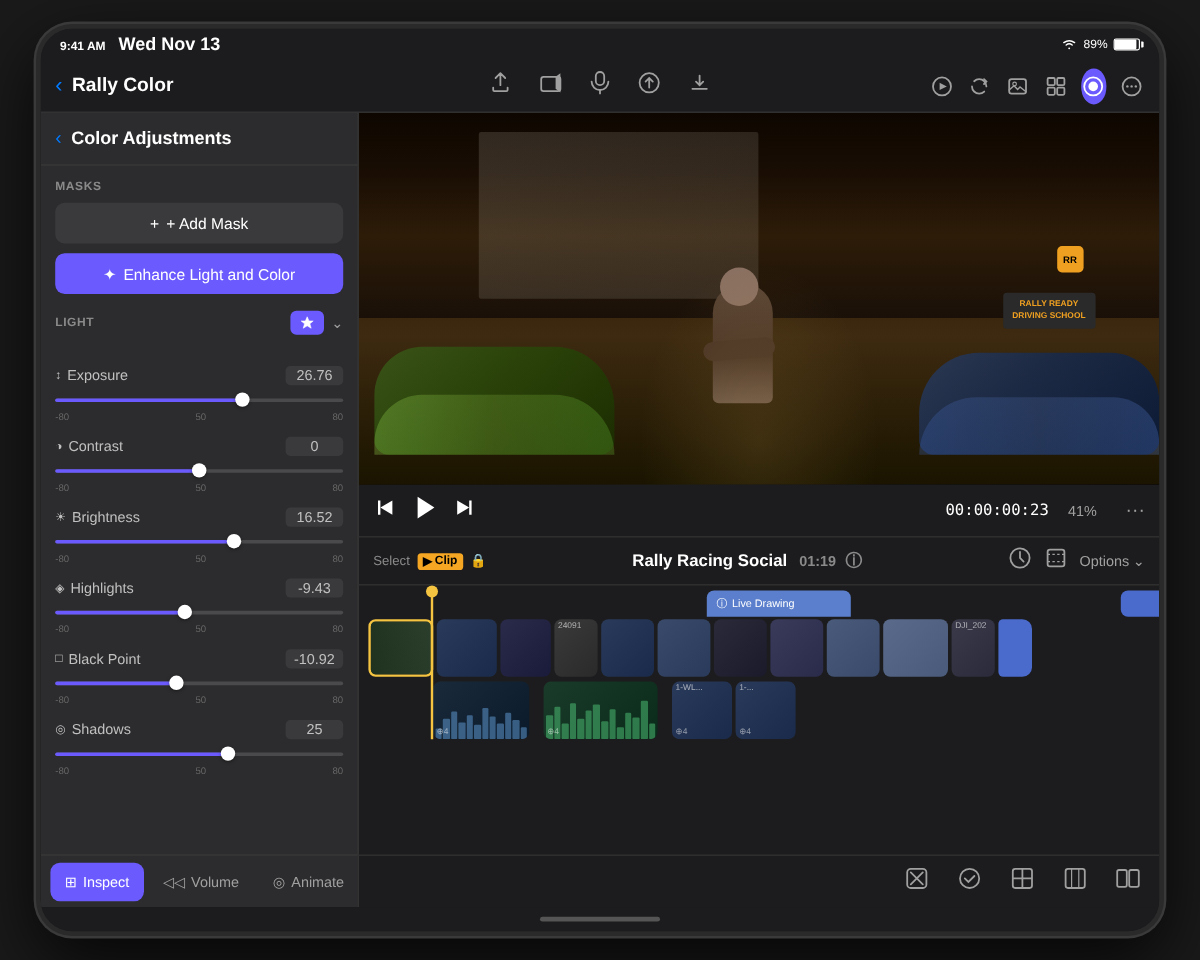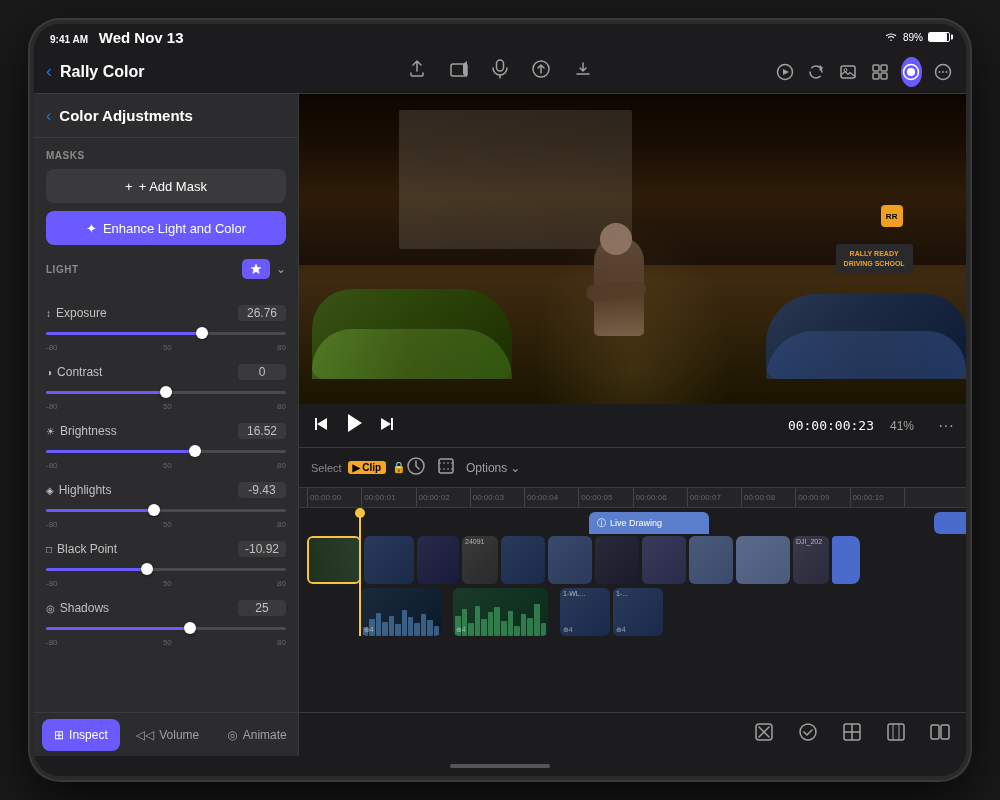--- a/index.html
+++ b/index.html
@@ -952,20 +952,25 @@
 
         <div class="timeline-header">
           <div class="select-clip">
             <span style="font-size:11px;color:#8a8a8a;">Select</span>
             <div class="clip-badge">
               <span>▶</span>
               <span>Clip</span>
             </div>
             <span style="color:#a0a0a0;font-size:11px;">🔒</span>
           </div>
+          <div class="timeline-title">
+            <span>Rally Racing Social</span>
+            <span style="color:#8a8a8a;margin-left:6px;font-size:12px;">01:19</span>
+            <span style="color:#8a8a8a;margin-left:4px;font-size:14px;">ⓘ</span>
+          </div>
           <div class="timeline-right">
 
             <span class="icon-btn-sm">
               <svg width="20" height="20" viewBox="0 0 20 20" fill="none">
                 <circle cx="10" cy="10" r="8" stroke="#a0a0a0" stroke-width="1.5"></circle>
                 <path d="M10 5v5l3 3" stroke="#a0a0a0" stroke-width="1.5" stroke-linecap="round"></path>
               </svg>
             </span>
 
             <span class="icon-btn-sm">
@@ -976,36 +981,20 @@
             </span>
             <div class="options-btn">
               <span>Options</span>
               <span>⌄</span>
             </div>
           </div>
         </div>
 
         <div class="timeline-area">
 
-          <div class="timeline-ruler">
-            <div class="ruler-marks">
-              <div class="ruler-mark">00:00:00</div>
-              <div class="ruler-mark">00:00:01</div>
-              <div class="ruler-mark">00:00:02</div>
-              <div class="ruler-mark">00:00:03</div>
-              <div class="ruler-mark">00:00:04</div>
-              <div class="ruler-mark">00:00:05</div>
-              <div class="ruler-mark">00:00:06</div>
-              <div class="ruler-mark">00:00:07</div>
-              <div class="ruler-mark">00:00:08</div>
-              <div class="ruler-mark">00:00:09</div>
-              <div class="ruler-mark">00:00:10</div>
-              <div class="ruler-mark"></div>
-            </div>
-          </div>
 
           <div style="position:relative; padding: 4px 0 0 0; overflow:hidden;">
 
             <div class="playhead" style="left:60px; top:0; height:160px;"></div>
 
             <div style="position:absolute;top:4px;left:290px;height:22px;background:#5B7FCC;border-radius:6px 6px 0 0;padding:0 8px;display:flex;align-items:center;font-size:9px;color:#fff;gap:4px;z-index:5;width:120px;">
               <span>ⓘ</span>
               <span>Live Drawing</span>
             </div>
 

